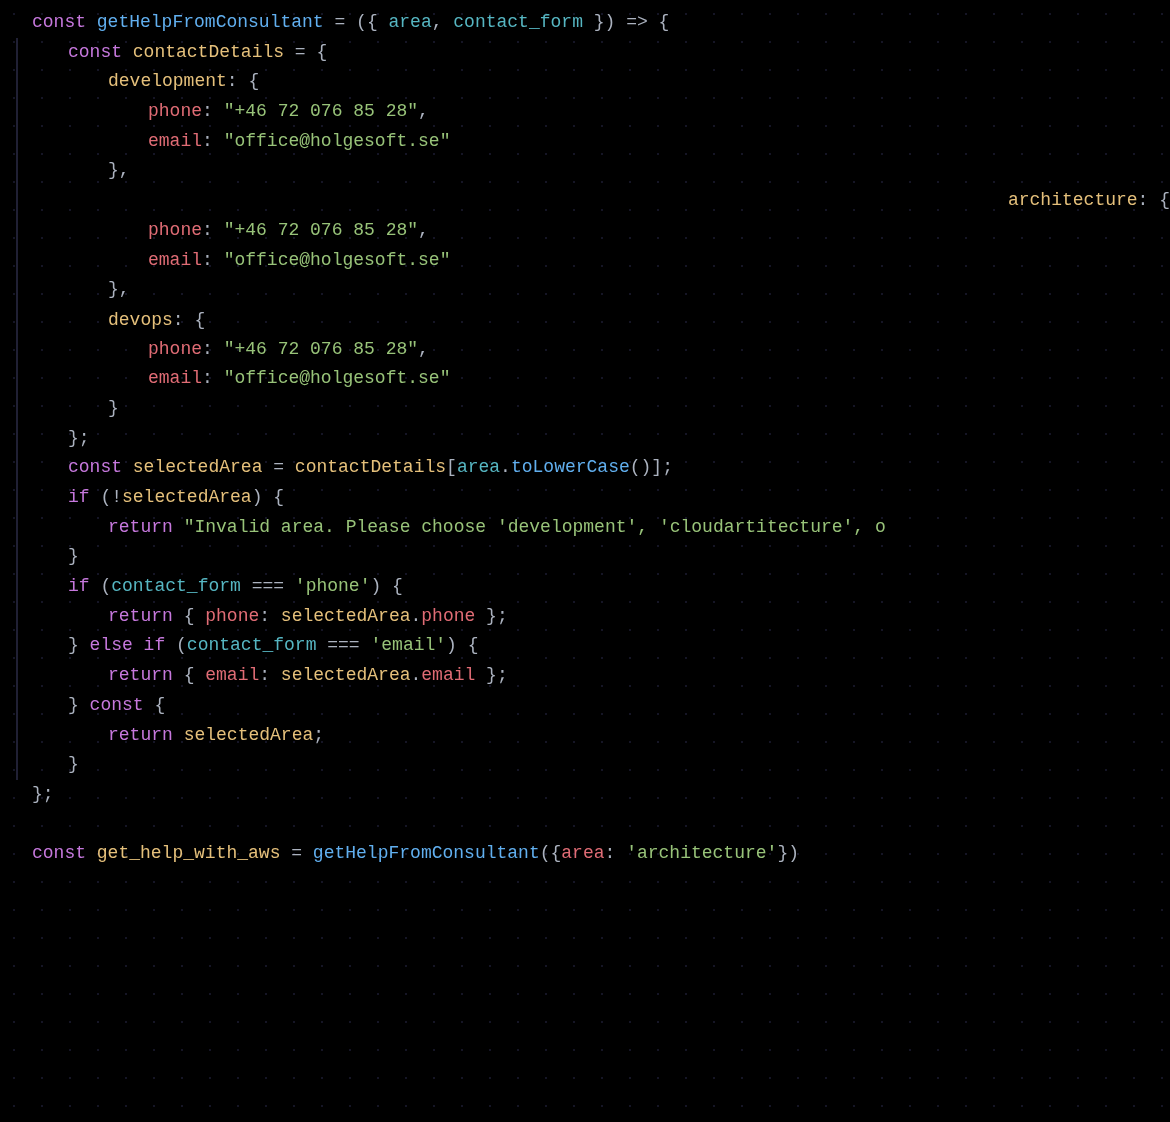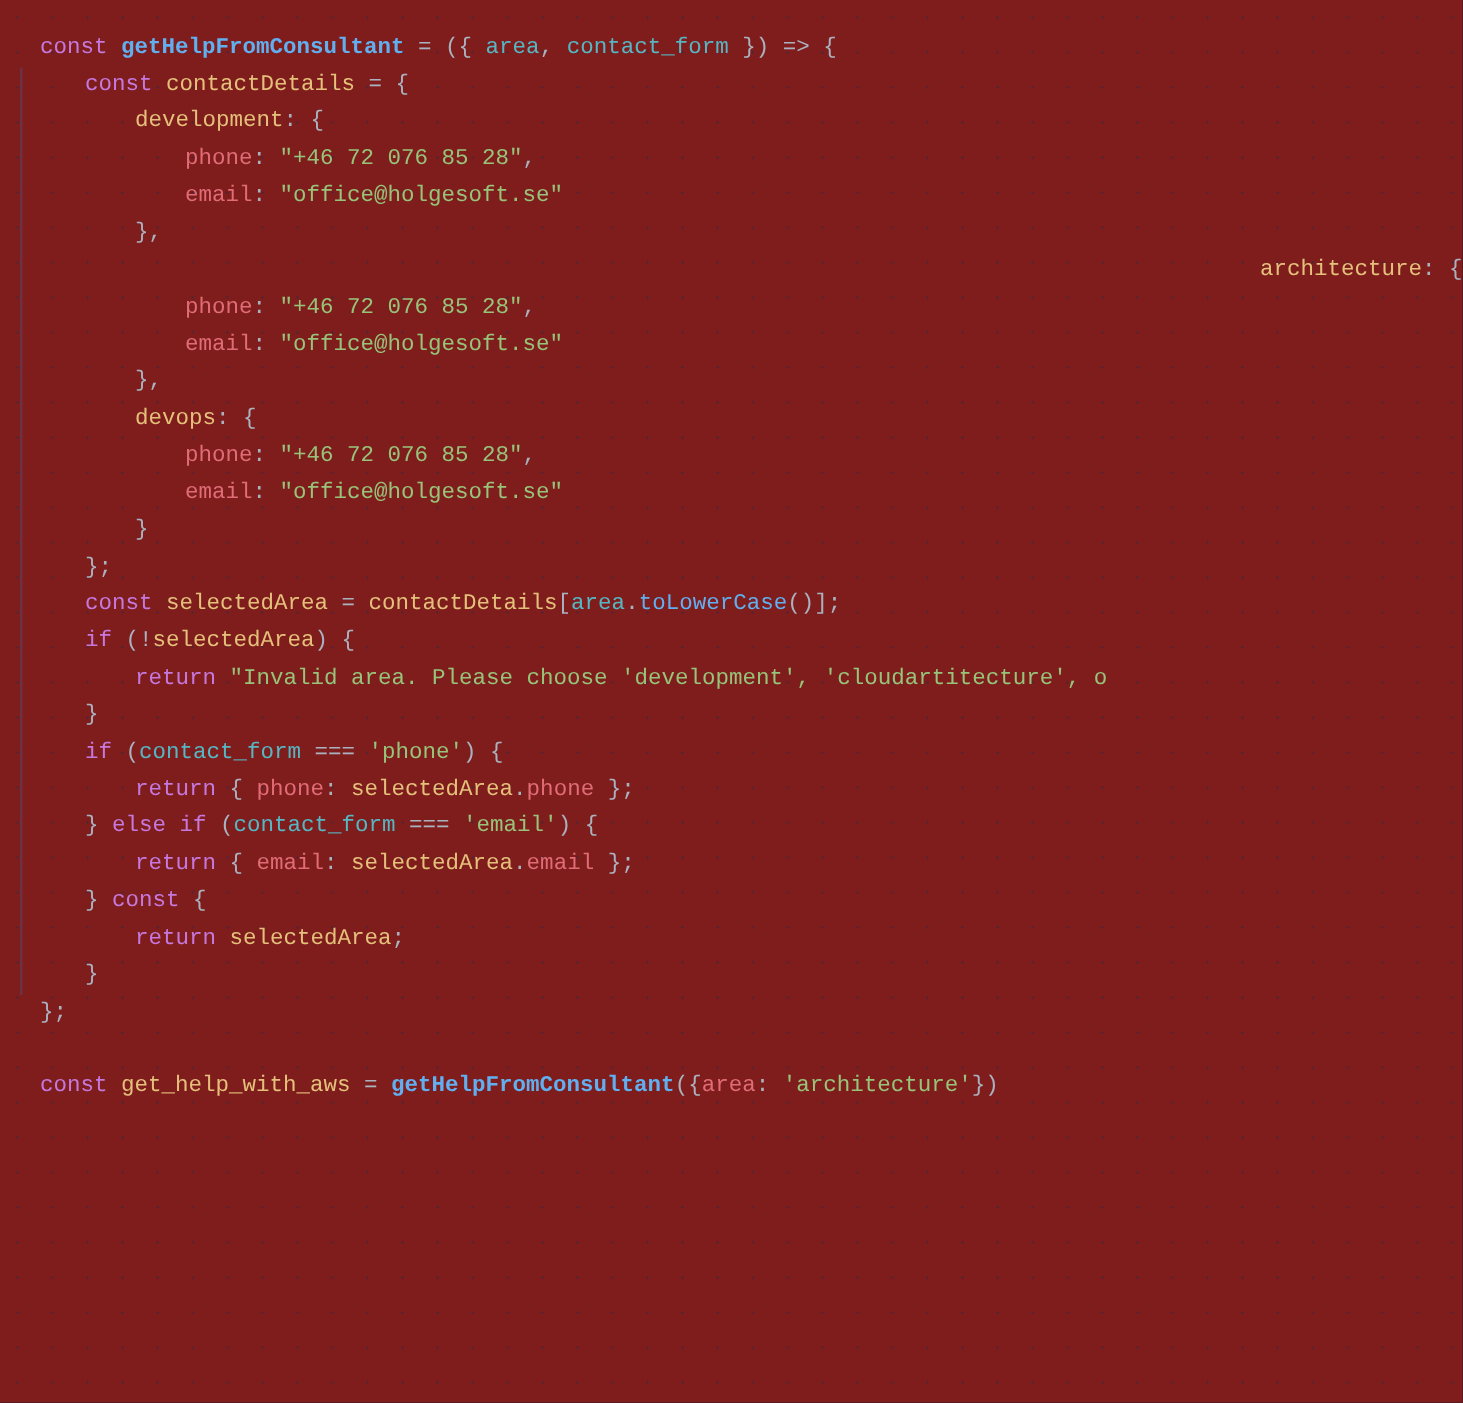--- a/index.html
+++ b/index.html
@@ -14,22 +14,22 @@
       background-color: #1a1a2e;
       font-family: 'Courier New', Courier, monospace;
       font-size: 18px;
       line-height: 1.6;
       overflow: hidden;
     }
 
     .code-container {
       width: 100%;
       height: 100%;
-      background-color: #7f1d1d;
-      padding: 24px 0;
+      background-color: #000000;
+      padding: 8px 0;
       position: relative;
     }
 
     
     .code-container::before {
       content: '';
       position: absolute;
       top: 0; left: 0; right: 0; bottom: 0;
       background-image: radial-gradient(circle, #2a2a4a 1px, transparent 1px);
       background-size: 28px 28px;
@@ -38,21 +38,21 @@
     }
 
     .code-block {
       position: relative;
       z-index: 1;
       padding-left: 16px;
     }
 
     
     .kw      { color: #c678dd; }   
-    .fn      { color: #61afef; font-weight: bold; }   
+    .fn      { color: #61afef; }   
     .str     { color: #98c379; }   
     .prop    { color: #e06c75; }   
     .obj-key { color: #e5c07b; }   
     .plain   { color: #abb2bf; }   
     .cyan    { color: #56b6c2; }   
     .var     { color: #e5c07b; text-align: center; }   
     .method  { color: #61afef; }   
     .punc    { color: #abb2bf; }
   </style>
 </head>
@@ -63,21 +63,21 @@
       <div style="display: flex; align-items: baseline; white-space: pre; min-height: 1.65em; padding-left: 16px;"><span class="kw">const </span><span class="fn">getHelpFromConsultant</span><span class="plain"> = (</span><span class="punc">{ </span><span class="cyan">area</span><span class="punc">, </span><span class="cyan">contact_form</span><span class="punc"> }</span><span class="plain">) =&gt; {</span></div>
       <div style="display: flex; align-items: baseline; white-space: pre; min-height: 1.65em; padding-left: 50px; border-left: 2px solid rgba(80, 80, 130, 0.4); margin-left: 0px;"><span class="kw">const </span><span class="var">contactDetails</span><span class="plain"> = {</span></div>
       <div style="display: flex; align-items: baseline; white-space: pre; min-height: 1.65em; padding-left: 90px; border-left: 2px solid rgba(80, 80, 130, 0.4); margin-left: 0px; text-align: right;"><span class="obj-key">development</span><span class="plain">: {</span></div>
       <div style="display: flex; align-items: baseline; white-space: pre; min-height: 1.65em; padding-left: 130px; border-left: 2px solid rgba(80, 80, 130, 0.4); margin-left: 0px;"><span class="prop">phone</span><span class="plain">: </span><span class="str">"+46 72 076 85 28"</span><span class="plain">,</span></div>
       <div style="display: flex; align-items: baseline; white-space: pre; min-height: 1.65em; padding-left: 130px; border-left: 2px solid rgba(80, 80, 130, 0.4); margin-left: 0px;"><span class="prop">email</span><span class="plain">: </span><span class="str">"office@holgesoft.se"</span></div>
       <div style="display: flex; align-items: baseline; white-space: pre; min-height: 1.65em; padding-left: 90px; border-left: 2px solid rgba(80, 80, 130, 0.4); margin-left: 0px;"><span class="plain">},</span></div>
       <div style="display: flex; align-items: baseline; white-space: pre; min-height: 1.65em; padding-left: 90px; border-left: 2px solid rgba(80, 80, 130, 0.4); margin-left: 0px; justify-content: flex-end;"><span class="obj-key">architecture</span><span class="plain">: {</span></div>
       <div style="display: flex; align-items: baseline; white-space: pre; min-height: 1.65em; padding-left: 130px; border-left: 2px solid rgba(80, 80, 130, 0.4); margin-left: 0px;"><span class="prop">phone</span><span class="plain">: </span><span class="str">"+46 72 076 85 28"</span><span class="plain">,</span></div>
       <div style="display: flex; align-items: baseline; white-space: pre; min-height: 1.65em; padding-left: 130px; border-left: 2px solid rgba(80, 80, 130, 0.4); margin-left: 0px;"><span class="prop">email</span><span class="plain">: </span><span class="str">"office@holgesoft.se"</span></div>
       <div style="display: flex; align-items: baseline; white-space: pre; min-height: 1.65em; padding-left: 90px; border-left: 2px solid rgba(80, 80, 130, 0.4); margin-left: 0px;"><span class="plain">},</span></div>
-      <div style="display: flex; align-items: center; white-space: pre; min-height: 1.65em; padding-left: 90px; border-left: 2px solid rgba(80, 80, 130, 0.4); margin-left: 0px;"><span class="obj-key">devops</span><span class="plain">: {</span></div>
+      <div style="display: flex; align-items: flex-end; white-space: pre; min-height: 1.65em; padding-left: 90px; border-left: 2px solid rgba(80, 80, 130, 0.4); margin-left: 0px;"><span class="obj-key">devops</span><span class="plain">: {</span></div>
       <div style="display: flex; align-items: baseline; white-space: pre; min-height: 1.65em; padding-left: 130px; border-left: 2px solid rgba(80, 80, 130, 0.4); margin-left: 0px;"><span class="prop">phone</span><span class="plain">: </span><span class="str">"+46 72 076 85 28"</span><span class="plain">,</span></div>
       <div style="display: flex; align-items: baseline; white-space: pre; min-height: 1.65em; padding-left: 130px; border-left: 2px solid rgba(80, 80, 130, 0.4); margin-left: 0px;"><span class="prop">email</span><span class="plain">: </span><span class="str">"office@holgesoft.se"</span></div>
       <div style="display: flex; align-items: baseline; white-space: pre; min-height: 1.65em; padding-left: 90px; border-left: 2px solid rgba(80, 80, 130, 0.4); margin-left: 0px;"><span class="plain">}</span></div>
       <div style="display: flex; align-items: baseline; white-space: pre; min-height: 1.65em; padding-left: 50px; border-left: 2px solid rgba(80, 80, 130, 0.4); margin-left: 0px;"><span class="plain">};</span></div>
       <div style="display: flex; align-items: baseline; white-space: pre; min-height: 1.65em; padding-left: 50px; border-left: 2px solid rgba(80, 80, 130, 0.4); margin-left: 0px;"><span class="kw">const </span><span class="var">selectedArea</span><span class="plain"> = </span><span class="var">contactDetails</span><span class="plain">[</span><span class="cyan">area</span><span class="plain">.</span><span class="method">toLowerCase</span><span class="plain">()];</span></div>
       <div style="display: flex; align-items: baseline; white-space: pre; min-height: 1.65em; padding-left: 50px; border-left: 2px solid rgba(80, 80, 130, 0.4); margin-left: 0px;"><span class="kw">if </span><span class="plain">(!</span><span class="var">selectedArea</span><span class="plain">) {</span></div>
       <div style="display: flex; align-items: baseline; white-space: pre; min-height: 1.65em; padding-left: 90px; border-left: 2px solid rgba(80, 80, 130, 0.4); margin-left: 0px;"><span class="kw">return </span><span class="str">"Invalid area. Please choose 'development', 'cloudartitecture', o</span></div>
       <div style="display: flex; align-items: baseline; white-space: pre; min-height: 1.65em; padding-left: 50px; border-left: 2px solid rgba(80, 80, 130, 0.4); margin-left: 0px;"><span class="plain">}</span></div>
       <div style="display: flex; align-items: baseline; white-space: pre; min-height: 1.65em; padding-left: 50px; border-left: 2px solid rgba(80, 80, 130, 0.4); margin-left: 0px;"><span class="kw">if </span><span class="plain">(</span><span class="cyan">contact_form</span><span class="plain"> === </span><span class="str">'phone'</span><span class="plain">) {</span></div>
       <div style="display: flex; align-items: baseline; white-space: pre; min-height: 1.65em; padding-left: 90px; border-left: 2px solid rgba(80, 80, 130, 0.4); margin-left: 0px;"><span class="kw">return </span><span class="plain">{ </span><span class="prop">phone</span><span class="plain">: </span><span class="var">selectedArea</span><span class="plain">.</span><span class="prop">phone</span><span class="plain"> };</span></div>

